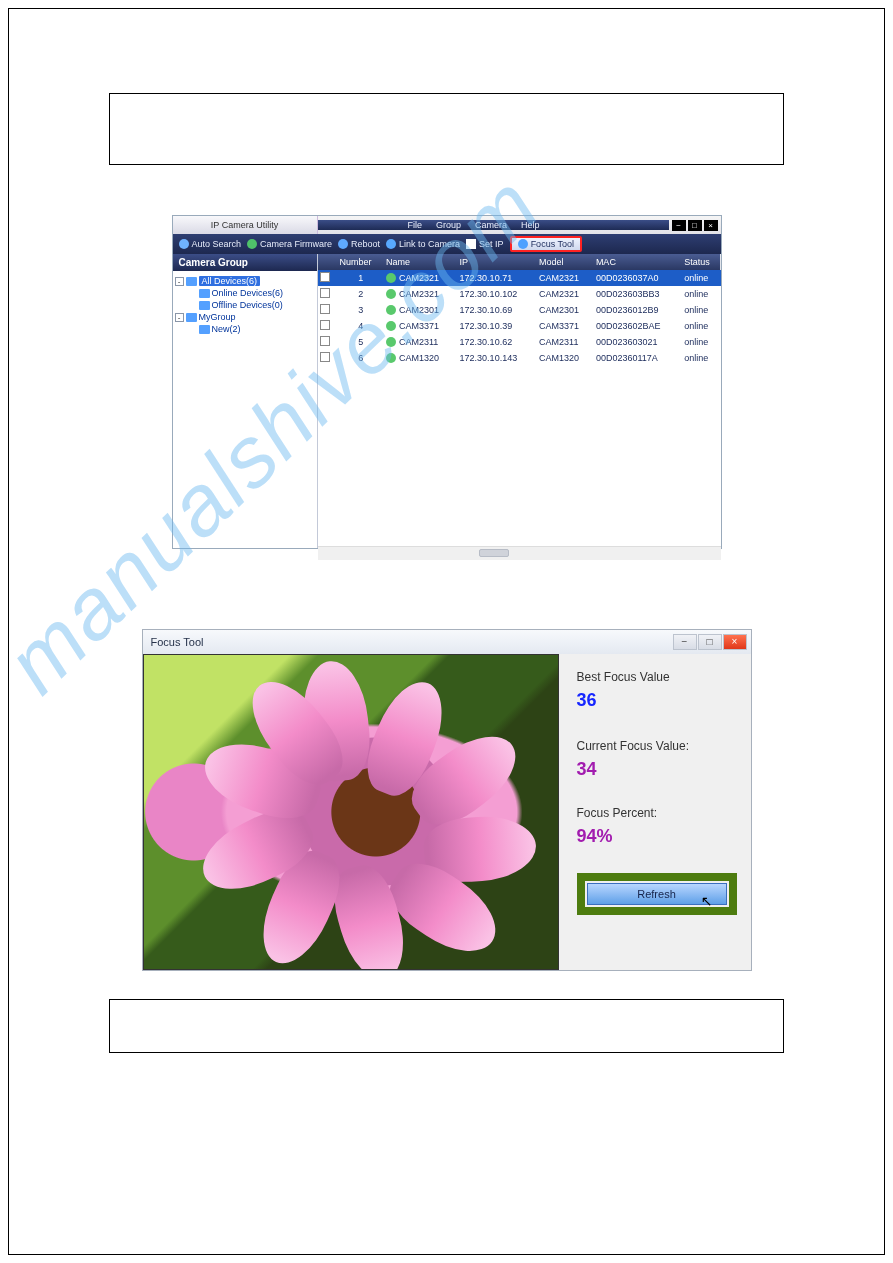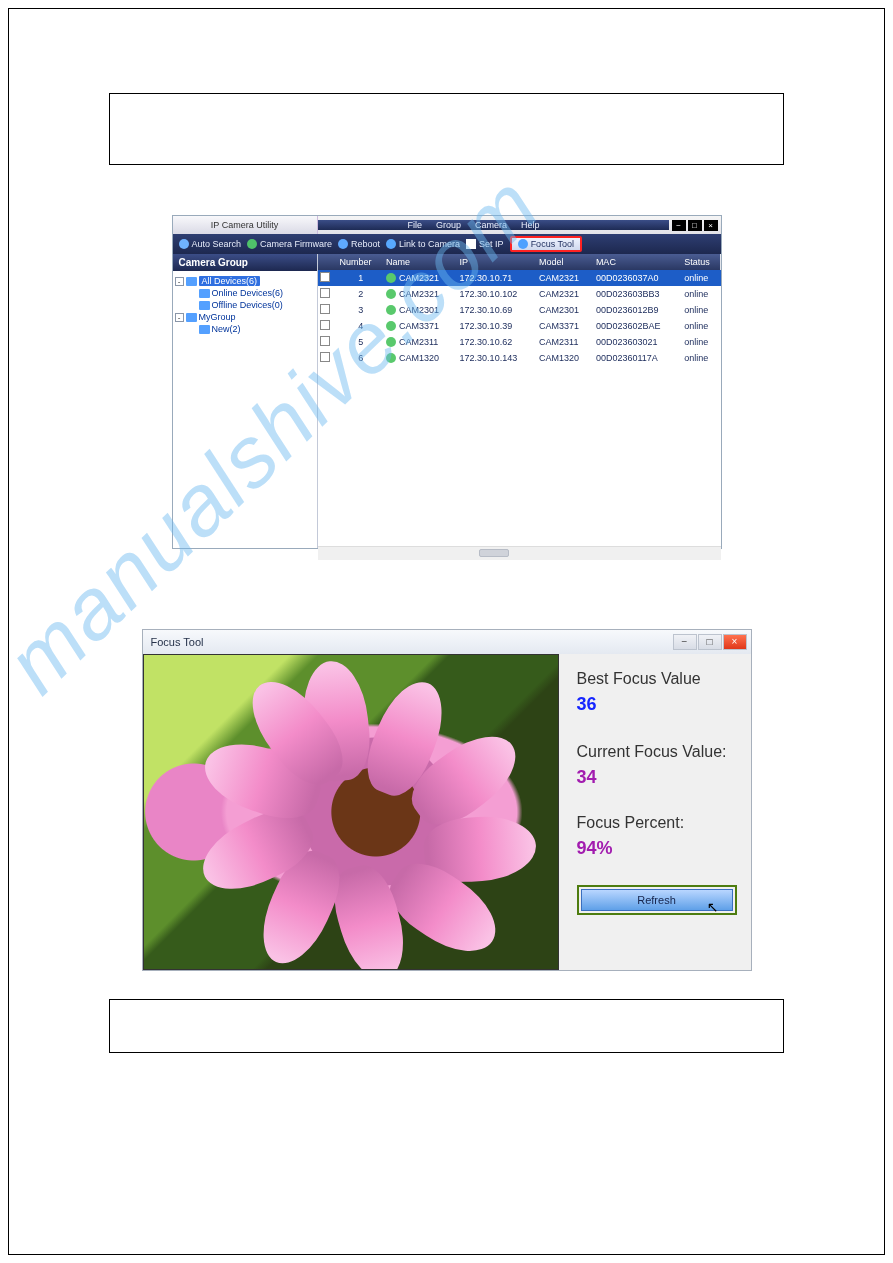--- a/index.html
+++ b/index.html
@@ -54,24 +54,24 @@
   .focus-img { width: 416px; height: 316px; background:
       radial-gradient(circle at 56% 50%, #6b3617 0 44px, transparent 45px),
       radial-gradient(circle at 56% 50%, #c96aaa 46px 74px, transparent 75px),
       radial-gradient(ellipse 290px 170px at 55% 50%, #f49ed3 0 50%, transparent 52%),
       radial-gradient(circle at 12% 50%, #e985c6 0 48px, transparent 49px),
       linear-gradient(135deg, #c1e265 0 20%, #5d8f2c 24% 40%, #365b1b 42% 58%, #2d4315 60% 100%);
       border: 1px solid #333;
       position: relative; overflow: hidden; }
   .petal { position: absolute; border-radius: 52% 52% 42% 42%; background: linear-gradient(#fac1e5 4%, #f38cc9 50%, #c76aa8 96%); }
   .focus-side { flex: 1; padding: 10px 14px 10px 18px; color: #333; }
-  .focus-side .lbl { margin-top: 6px; margin-bottom: 6px; color: #333; font-size: 16px; }
+  .focus-side .lbl { margin-top: 6px; margin-bottom: 6px; color: #333; font-size: 12px; }
   .val-blue { color: #1626ff; font-weight: bold; font-size: 18px; margin-bottom: 28px; }
   .val-green { color: #a21caf; font-weight: bold; font-size: 18px; margin-bottom: 26px; }
-  .refresh-wrap { border: 2px solid #4d7c0f; padding: 2px; margin-top: 19px; position: relative; }
+  .refresh-wrap { border: 8px solid #4d7c0f; padding: 2px; margin-top: 19px; position: relative; }
   .refresh-btn { width: 100%; height: 22px; background: linear-gradient(#b9d6ff,#5fa0e8); border: 1px solid #3a6fbf; color: #16244b; font-size: 11px; }
   .cursor { position: absolute; right: 16px; top: 12px; font-size: 14px; color: #000; }
   
   .empty-box2 { border: 1px solid #000; height: 54px; margin: 28px 30px 0 30px; }
 
   
   .watermark { position: absolute; left: 110px; top: 320px; width: 640px; height: 640px; pointer-events: none; color: #6cb9f0; font-size: 86px; font-style: italic; font-weight: 500; transform: rotate(-44deg); opacity: 0.45; letter-spacing: 2px; white-space: nowrap; }
 </style>
 </head>
 <body>

